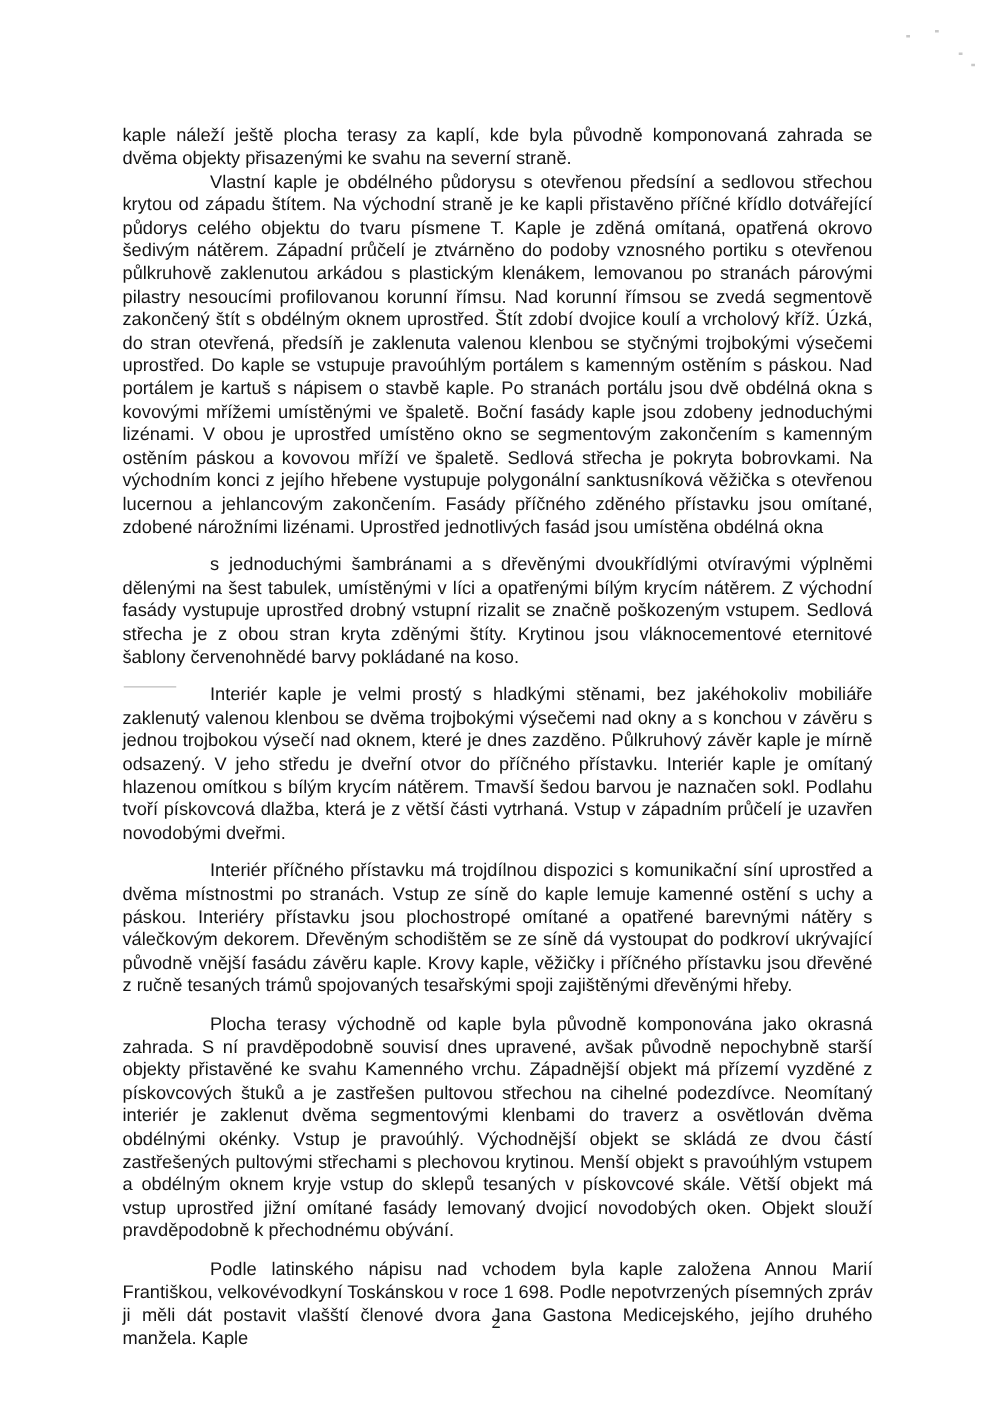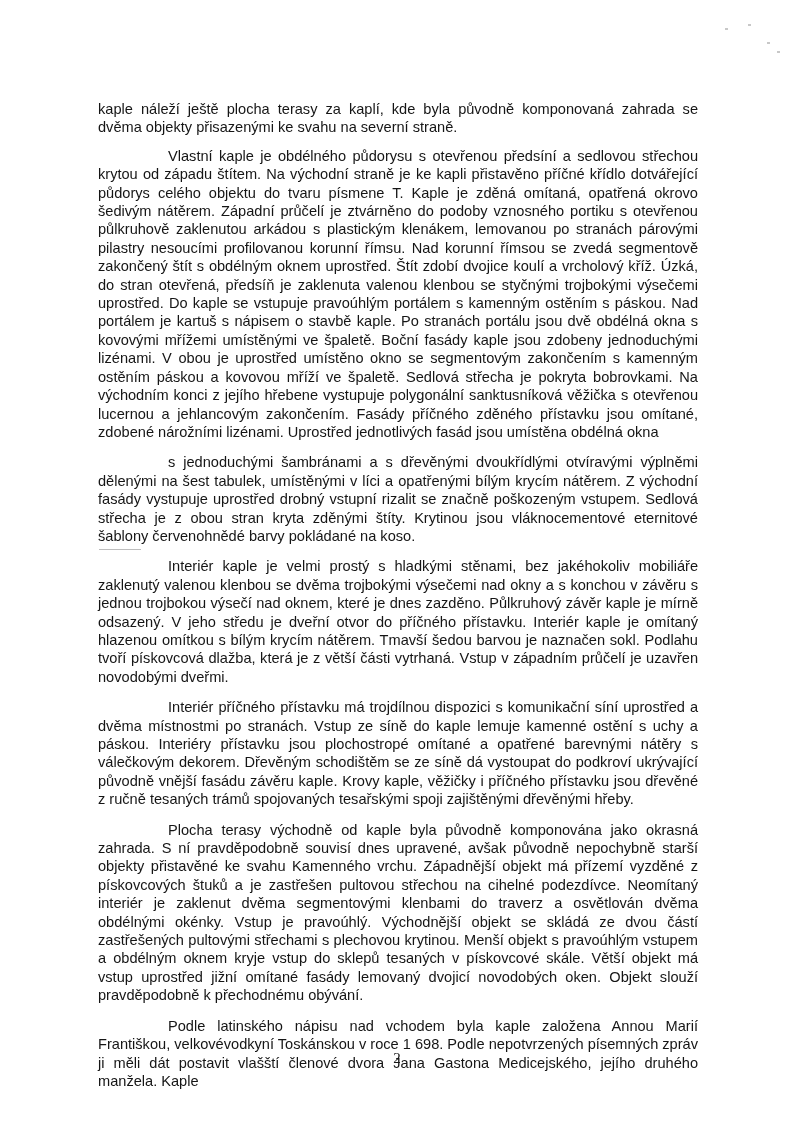--- a/index.html
+++ b/index.html
@@ -3,21 +3,21 @@
 <meta charset="utf-8">
 <style>
   html, body { margin: 0; padding: 0; background: #ffffff; }
   body { width: 794px; height: 1123px; position: relative; overflow: hidden; }
   .page {
     position: absolute; left: 98px; top: 100px; width: 600px;
     font-family: Liberation Sans, sans-serif; font-size: 14.6px; line-height: 18.4px;
     color: #151515; text-align: justify;
   }
   .page p { margin: 0; }
-  .page p.gap { margin-top: 10px; }
+  .page p.gap { }
   .page p.indent { text-indent: 70px; }
   .page p.tight { margin-top: 12px; }
   .pagenum {
     position: absolute; left: 0; width: 794px; top: 1050px; text-align: center;
     font-family: "Liberation Serif", serif; font-size: 15px; color: #151515;
   }
   .speck { position: absolute; width: 3px; height: 2px; background: #c8c8c8; }
   .dash { position: absolute; left: 99px; top: 549px; width: 42px; height: 1px; background: #bdbdbd; }
 </style>
 </head>

